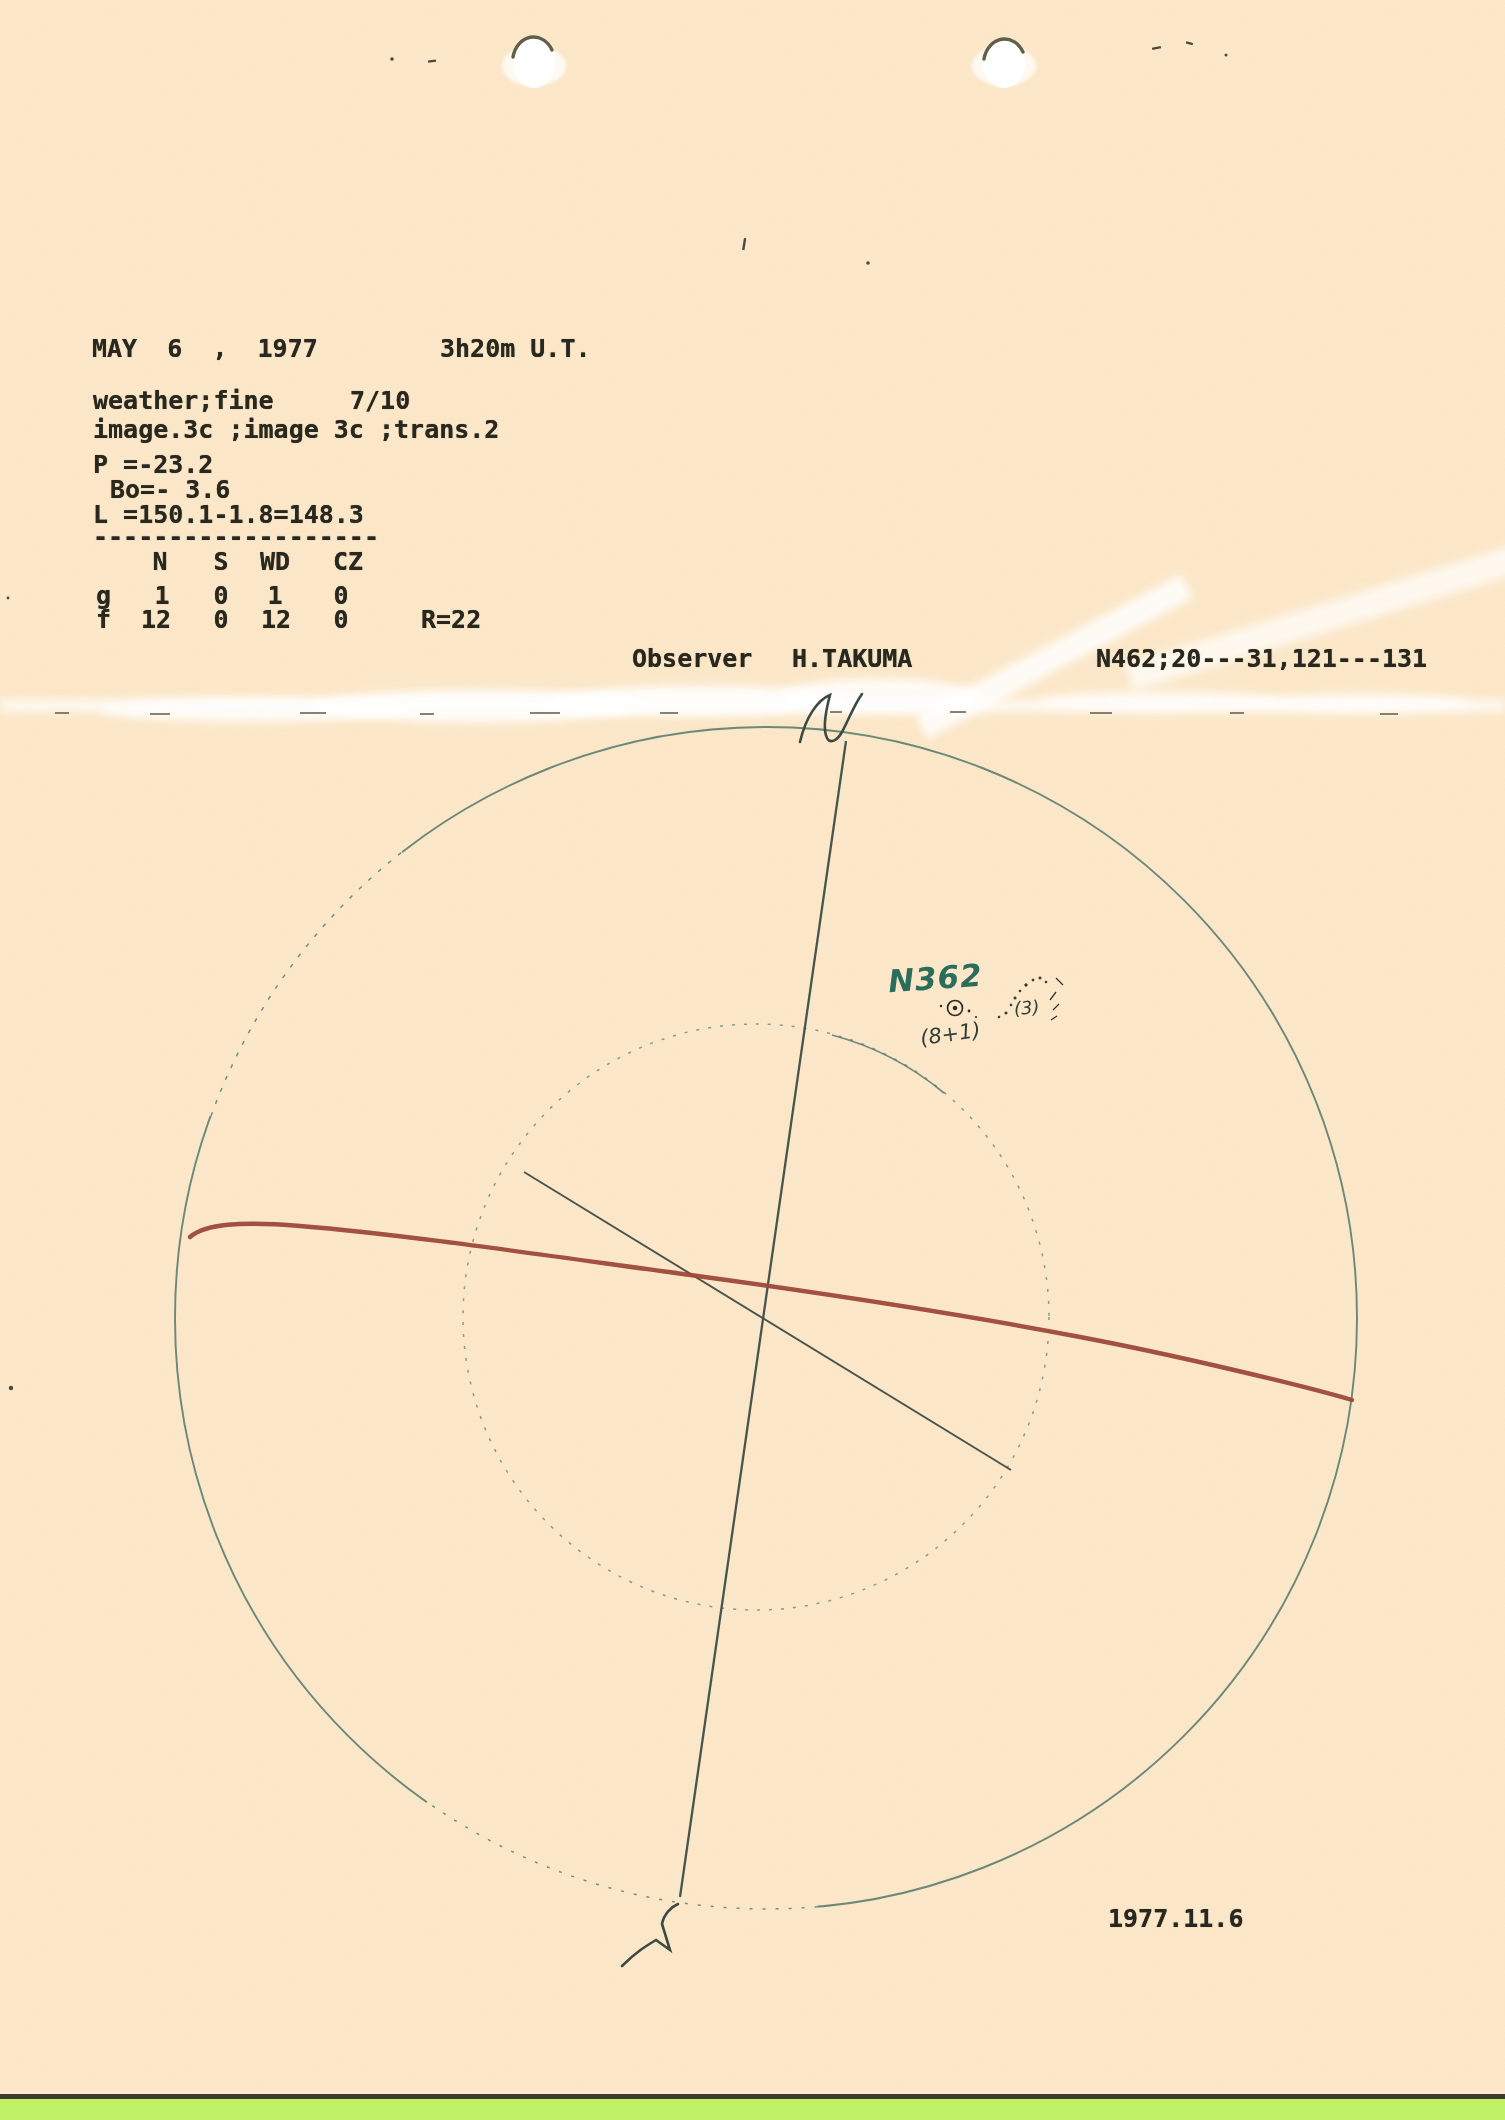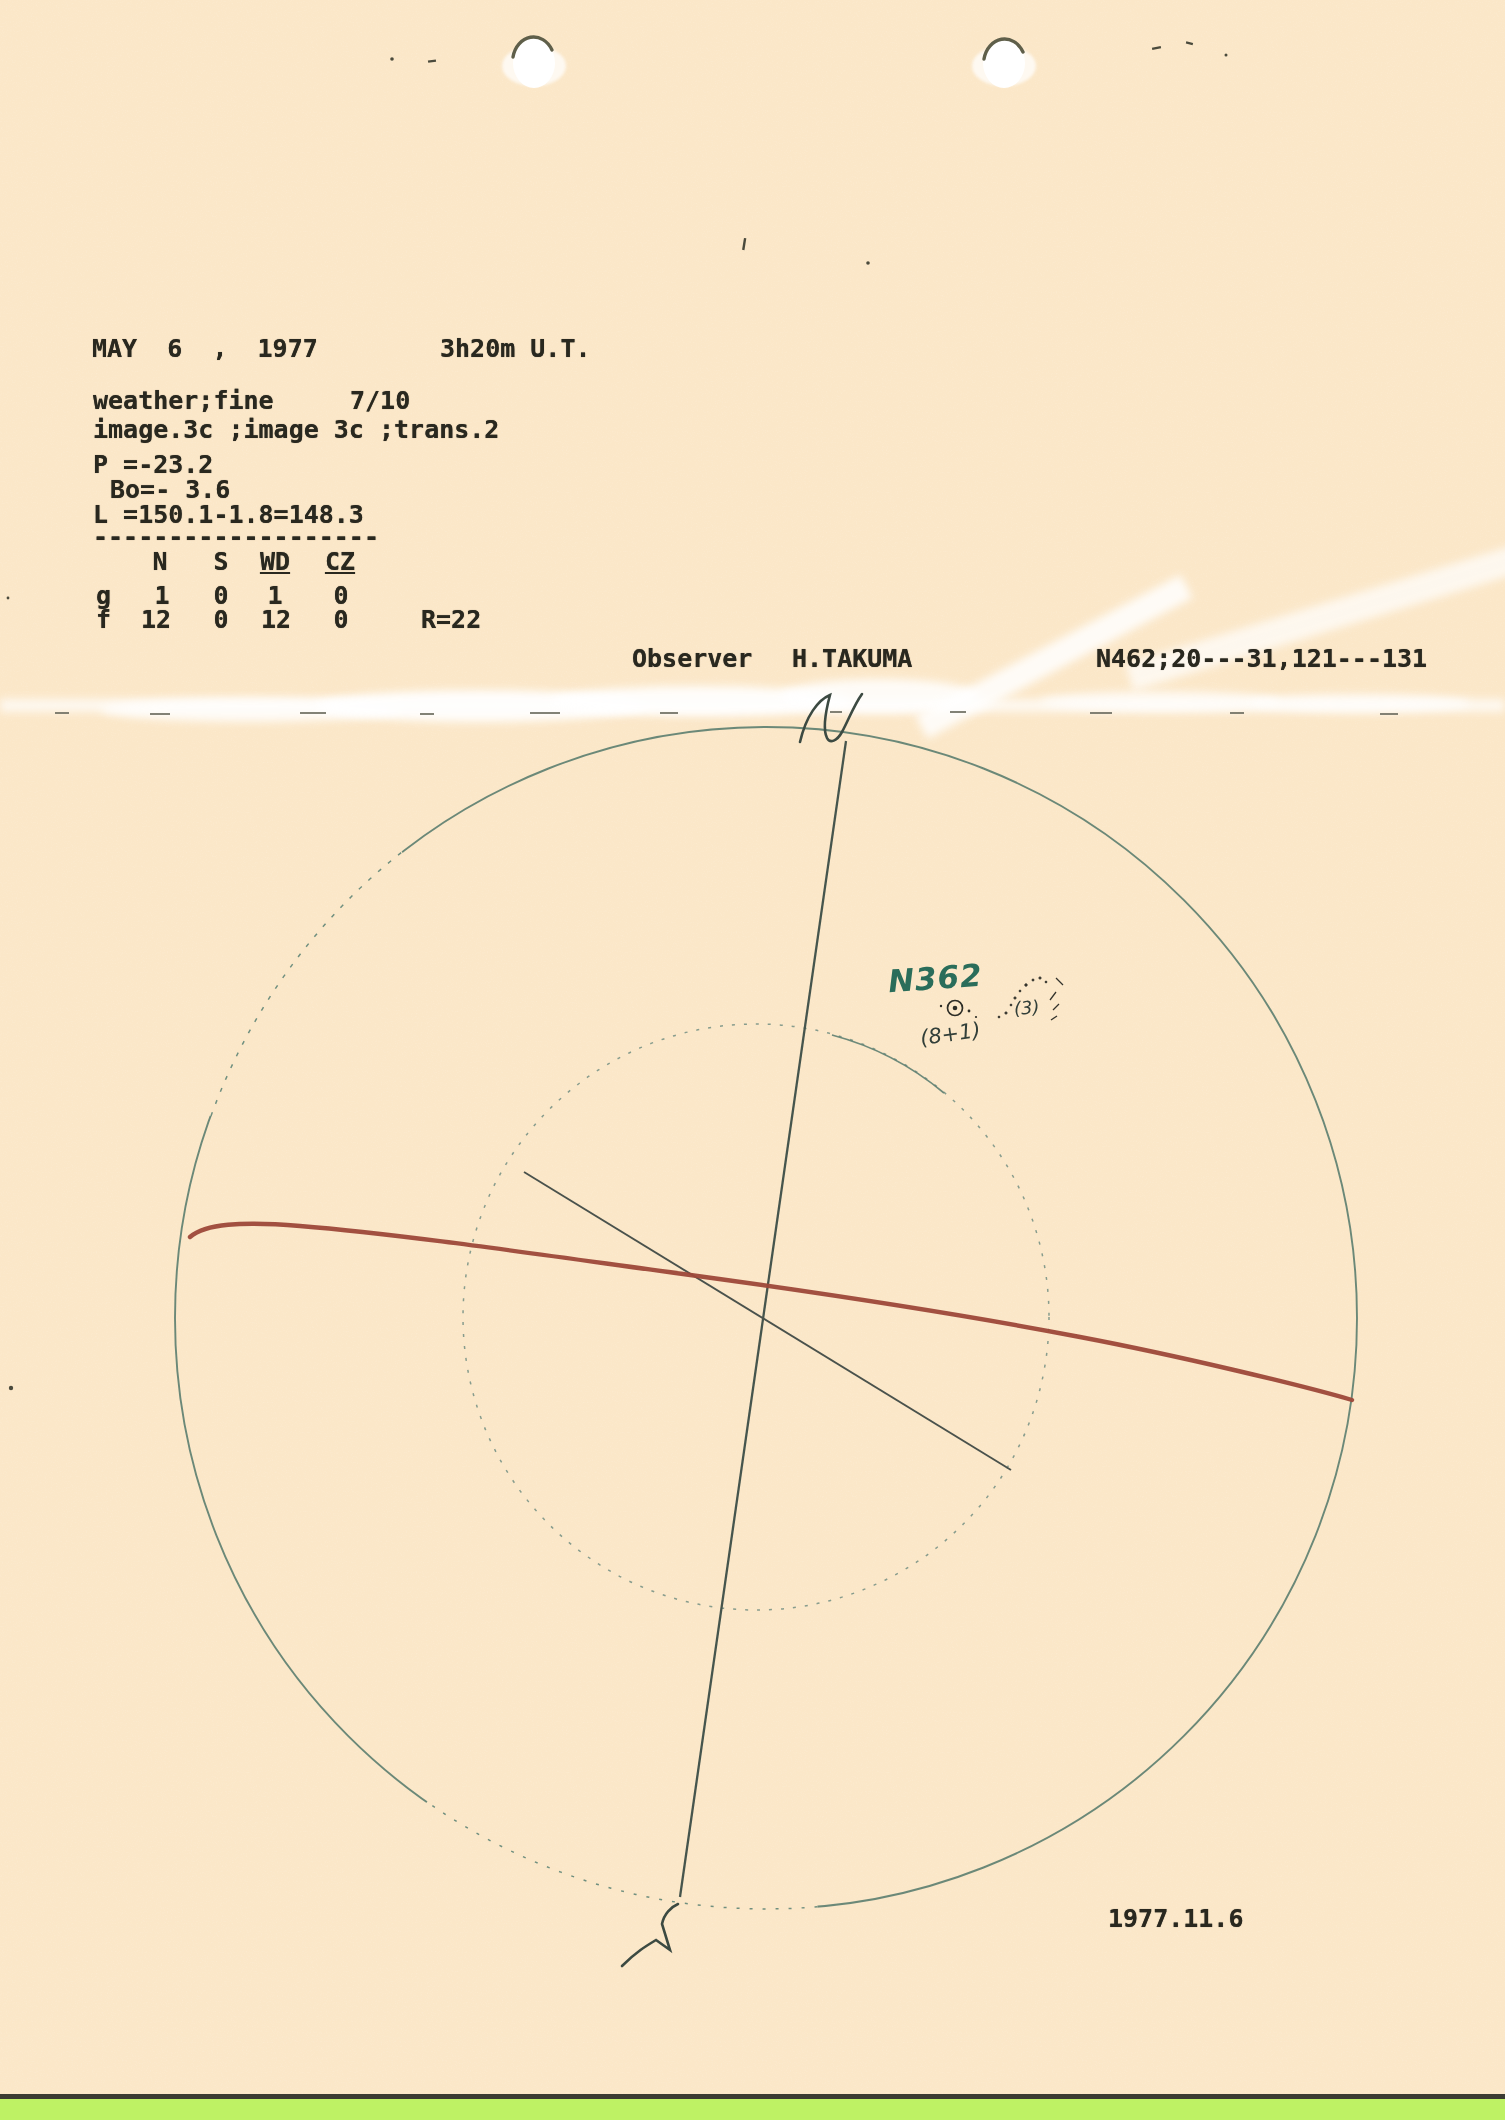--- a/index.html
+++ b/index.html
@@ -132,22 +132,22 @@
   <div class="t" style="left:350px;top:388px;">7/10</div>
   <div class="t" style="left:93px;top:417px;">image.3c ;image 3c ;trans.2</div>
   <div class="t" style="left:93px;top:452px;">P =-23.2</div>
   <div class="t" style="left:93px;top:477px;margin-left:17px;">Bo=- 3.6</div>
   <div class="t" style="left:93px;top:502px;">L =150.1-1.8=148.3</div>
   <div class="t" style="left:93px;top:524px;">-------------------</div>
 
   <div>
     <div class="t cell" style="left:160px;top:549px;">N</div>
     <div class="t cell" style="left:221px;top:549px;">S</div>
-    <div class="t cell" style="left:275px;top:549px;text-decoration:underline;">WD</div>
-    <div class="t cell" style="left:340px;top:549px;text-decoration:underline;">CZ</div>
+    <div class="t cell" style="left:275px;top:549px;">WD</div>
+    <div class="t cell" style="left:348px;top:549px;">CZ</div>
 
     <div class="t" style="left:96px;top:583px;">g</div>
     <div class="t cell" style="left:162px;top:583px;">1</div>
     <div class="t cell" style="left:221px;top:583px;">0</div>
     <div class="t cell" style="left:275px;top:583px;">1</div>
     <div class="t cell" style="left:341px;top:583px;">0</div>
 
     <div class="t" style="left:96px;top:607px;">f</div>
     <div class="t cell" style="left:156px;top:607px;">12</div>
     <div class="t cell" style="left:221px;top:607px;">0</div>

